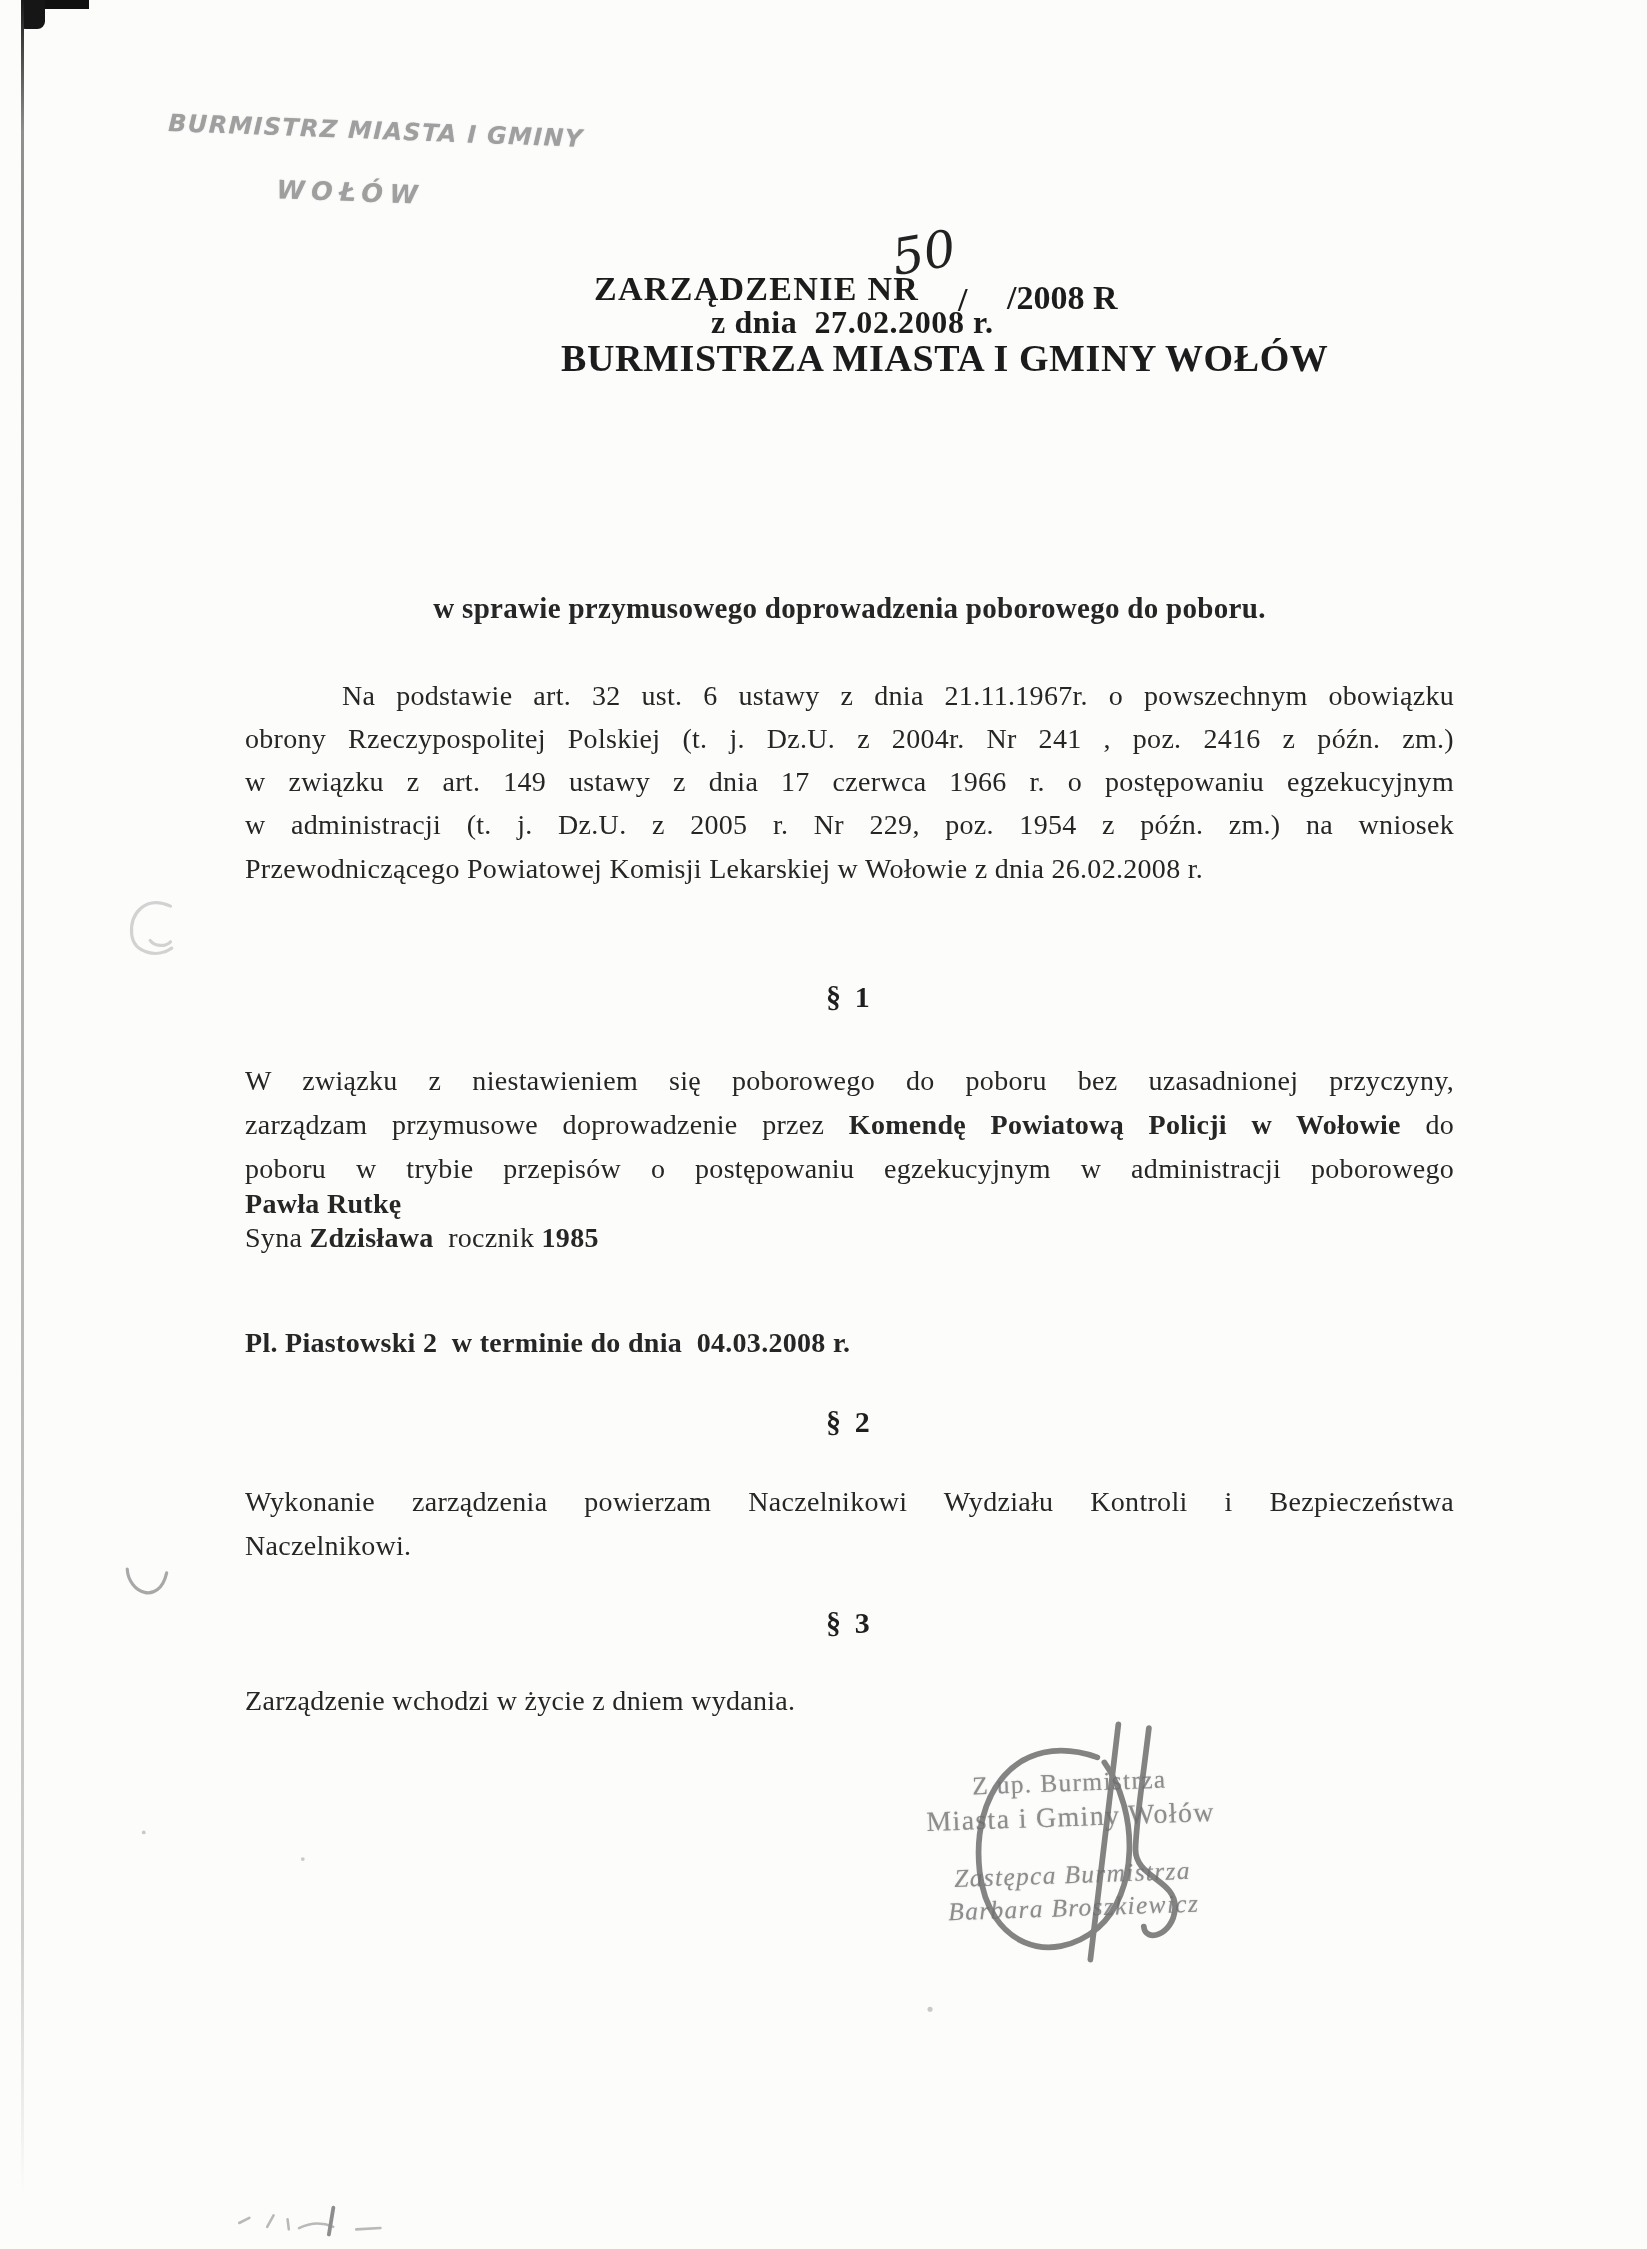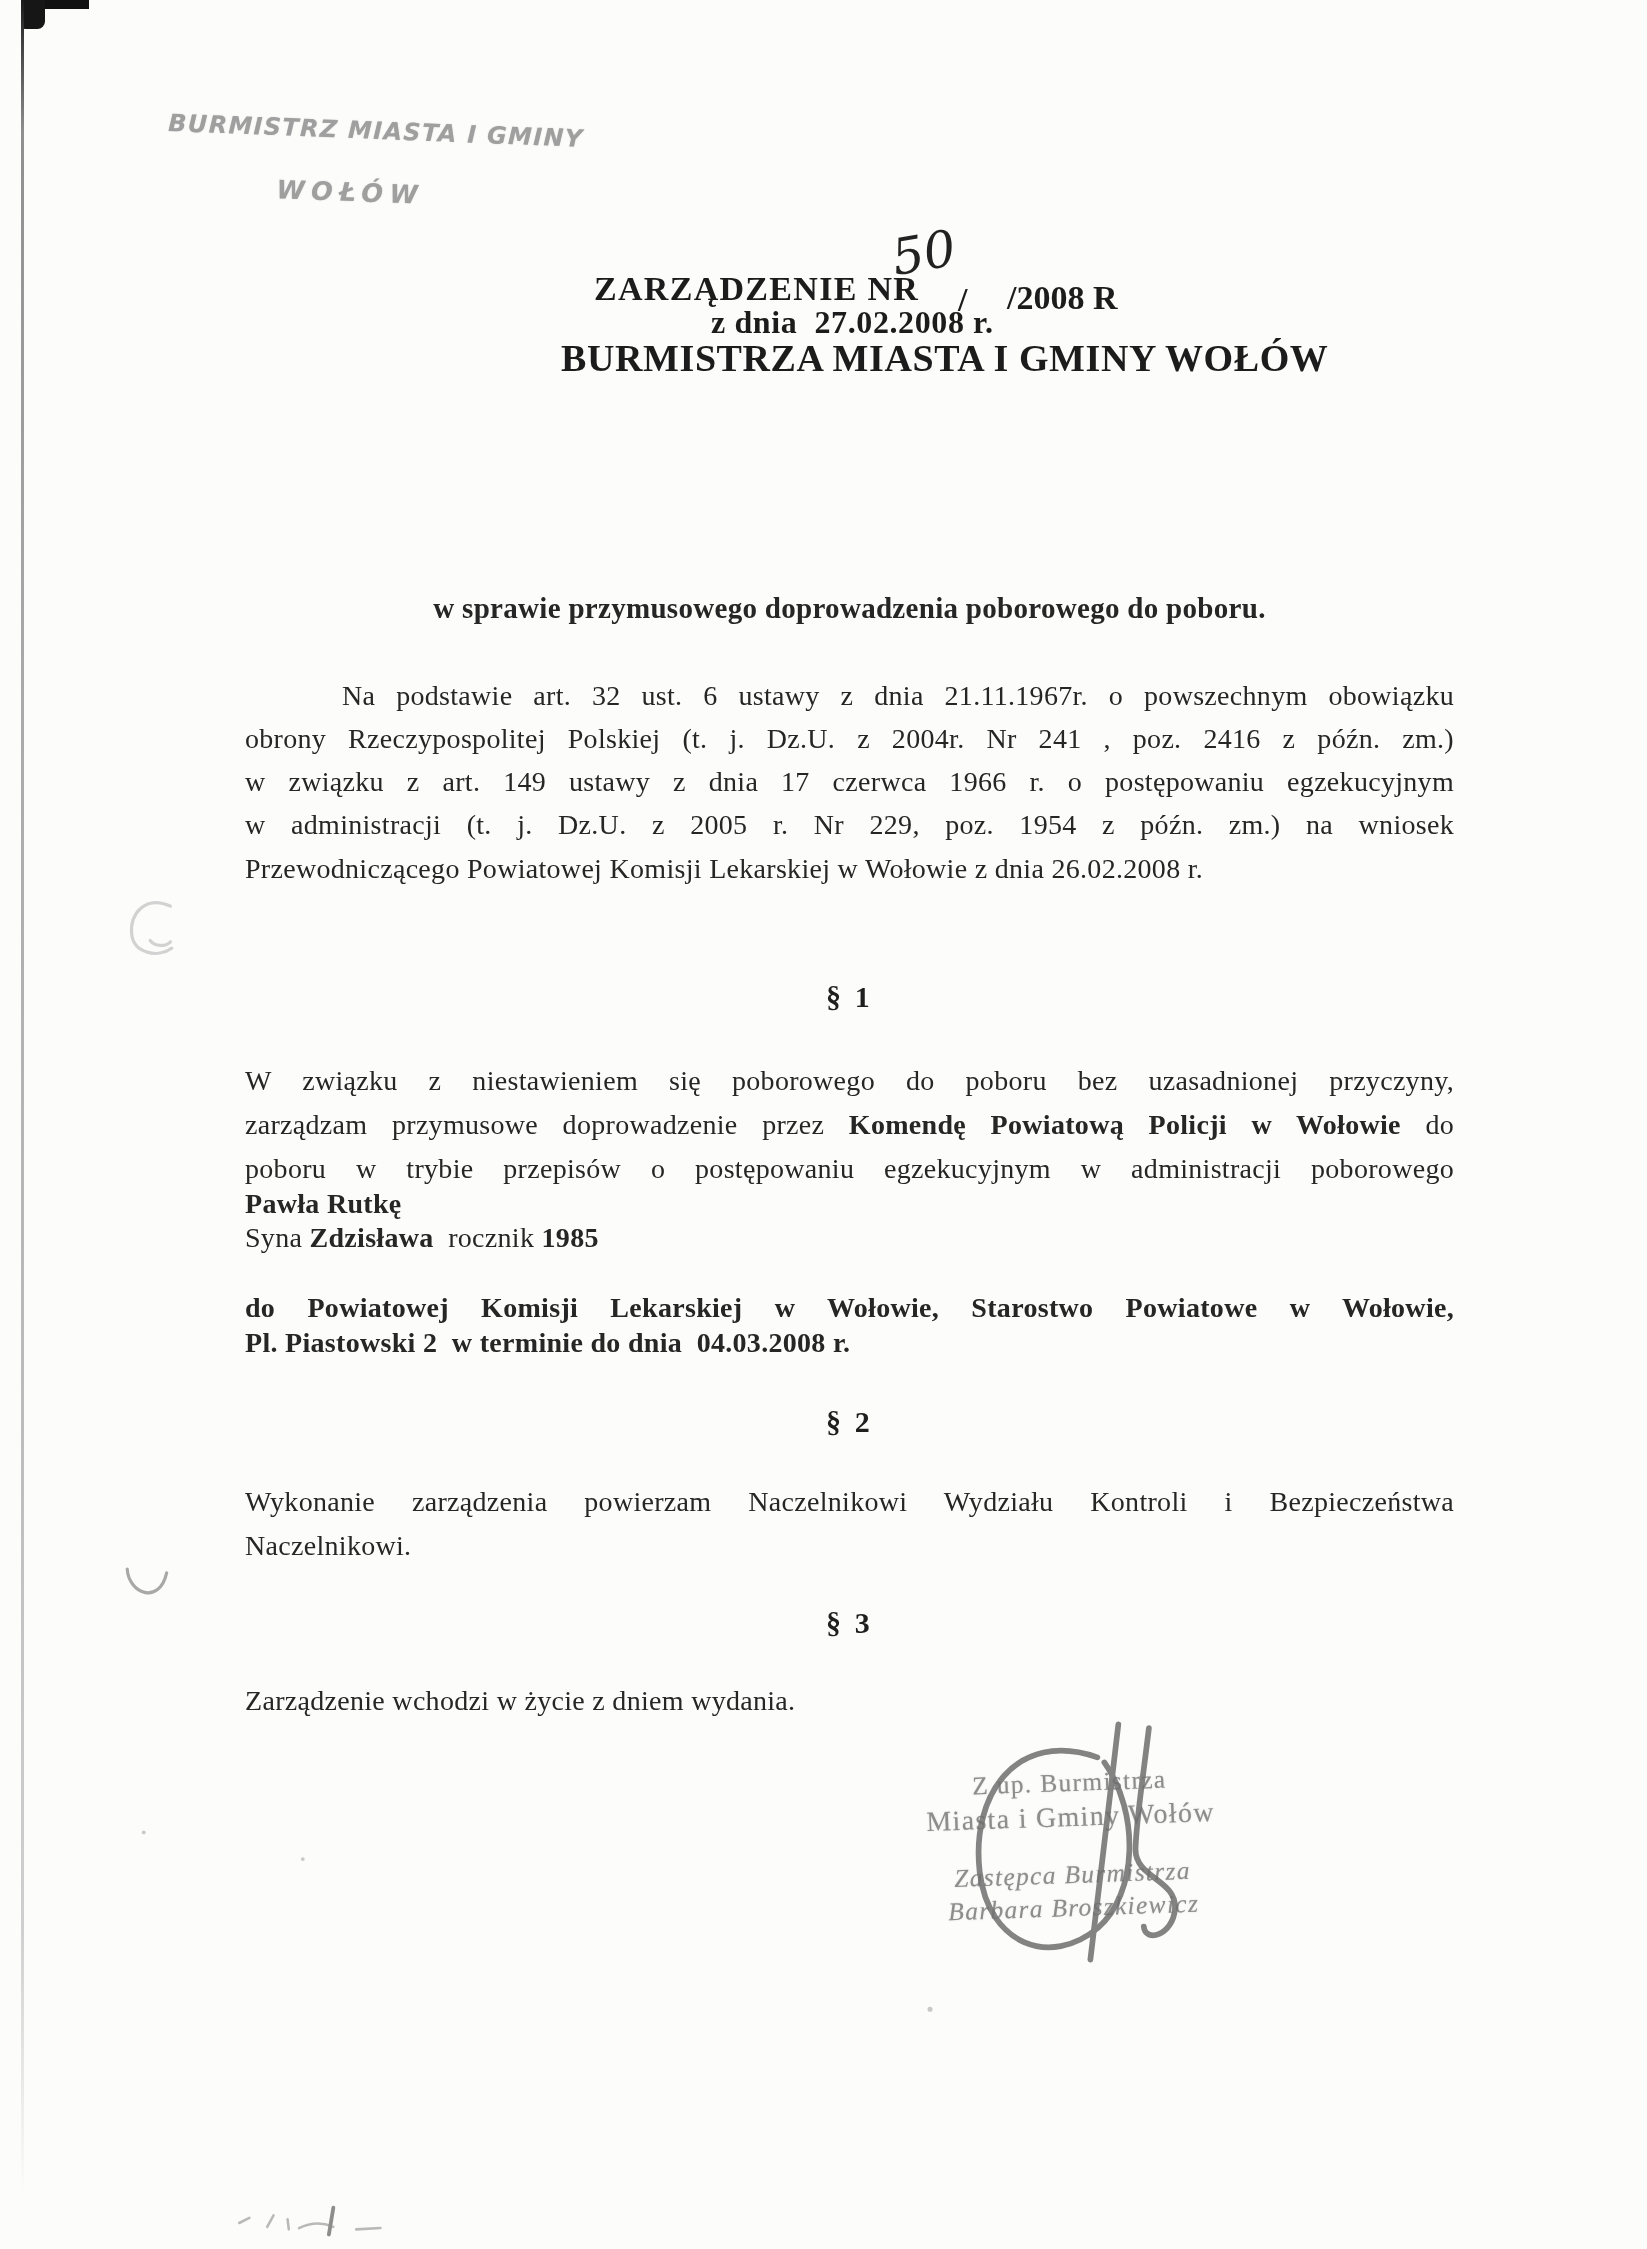--- a/index.html
+++ b/index.html
@@ -95,21 +95,20 @@
   <div class="bline just" style="top:766px;">w związku z art. 149 ustawy z dnia 17 czerwca 1966 r. o postępowaniu egzekucyjnym</div>
   <div class="bline just" style="top:809px;">w administracji (t. j. Dz.U. z 2005 r. Nr 229, poz. 1954 z późn. zm.) na wniosek</div>
   <div class="bline leftln" style="top:853px;">Przewodniczącego Powiatowej Komisji Lekarskiej w Wołowie z dnia 26.02.2008 r.</div>
 
   <div class="sec-head" style="top:980px;">§ 1</div>
   <div class="bline just" style="top:1065px;"><span>W związku z niestawieniem się poborowego do poboru bez uzasadnionej przyczyny,</span></div>
   <div class="bline just" style="top:1109px;"><span>zarządzam przymusowe doprowadzenie przez </span><span class="bold">Komendę Powiatową Policji w Wołowie</span><span> do</span></div>
   <div class="bline just" style="top:1153px;"><span>poboru w trybie przepisów o postępowaniu egzekucyjnym w administracji poborowego</span></div>
   <div class="bline leftln" style="top:1188px;"><span class="bold">Pawła Rutkę</span></div>
   <div class="bline leftln" style="top:1222px;"><span>Syna </span><span class="bold">Zdzisława</span><span>  rocznik </span><span class="bold">1985</span></div>
-  <div class="bline just" style="top:1292px;"><span class="bold">do Powiatowej Komisji Lekarskiej w Wołowie, Starostwo Powiatowe w Wołowie,</span></div>
   <div class="bline leftln" style="top:1327px;"><span class="bold">Pl. Piastowski 2  w terminie do dnia  04.03.2008 r.</span></div>
 
   <div class="sec-head" style="top:1405px;">§ 2</div>
   <div class="bline just" style="top:1486px;">Wykonanie zarządzenia powierzam Naczelnikowi Wydziału Kontroli i Bezpieczeństwa</div>
   <div class="bline leftln" style="top:1530px;">Naczelnikowi.</div>
 
   <div class="sec-head" style="top:1606px;">§ 3</div>
   <div class="bline leftln" style="top:1685px;">Zarządzenie wchodzi w życie z dniem wydania.</div>
 
   <div class="sig-stamp">

